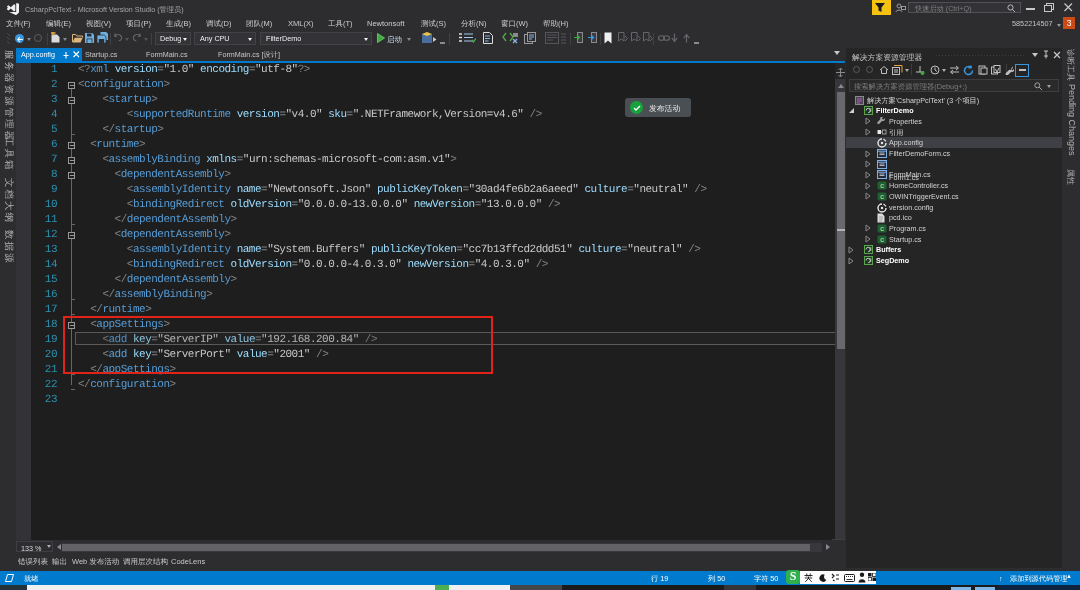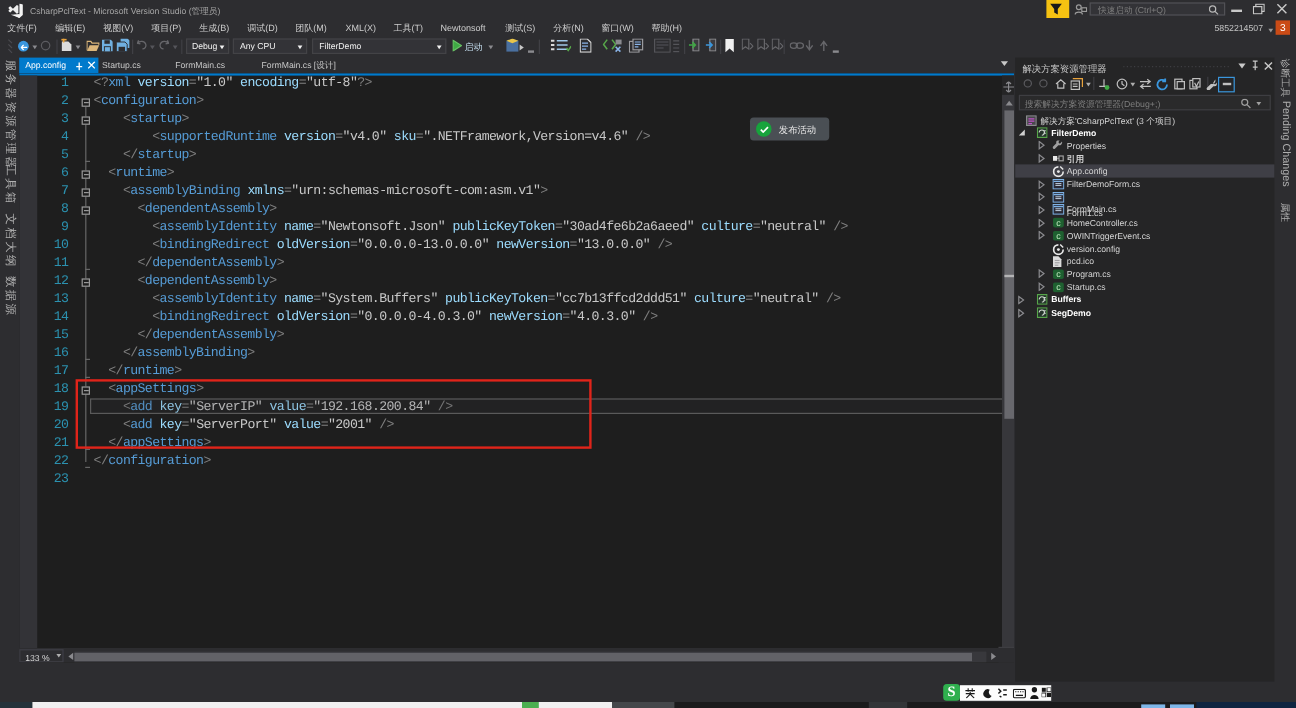--- a/index.html
+++ b/index.html
@@ -408,21 +408,21 @@
       </svg>
       <span class="abs" style="left:43px;top:68.9px;font-size:7.2px;font-weight:normal;color:#d4d4d4;white-space:nowrap">Properties</span>
       <svg class="abs" style="left:19px;top:80.1px" width="6" height="8" viewBox="0 0 6 8">
         <path d="M1 1 L5 4 L1 7 Z" fill="none" stroke="#8a8a8e"></path>
       </svg>
       <svg class="abs" style="left:31px;top:79.6px" width="10" height="8" viewBox="0 0 10 8">
         <rect x="0.5" y="2" width="3.5" height="4" fill="#e8e8e8"></rect>
         <rect x="5.5" y="2" width="3.5" height="4" fill="none" stroke="#a0a0a0"></rect>
         <path d="M4 4 h1.5" stroke="#a0a0a0"></path>
       </svg>
-      <span class="abs" style="left:43px;top:79.6px;font-size:7.2px;font-weight:bold;color:#d4d4d4;white-space:nowrap">引用</span>
+      <span class="abs" style="left:43px;top:79.6px;font-size:7.2px;font-weight:normal;color:#d4d4d4;white-space:nowrap">引用</span>
       <div class="abs" style="left:0;top:88.8px;width:216px;height:11px;background:#3f3f46"></div>
       <svg class="abs" style="left:31px;top:90.3px" width="10" height="10" viewBox="0 0 10 10">
         <path d="M5 1 a4 4 0 1 0 4 4" fill="none" stroke="#e8e8e8" stroke-width="1.4"></path>
         <circle cx="5" cy="5" r="1.2" fill="#e8e8e8"></circle>
         <path d="M6.5 0.8 l2.5 2.5" stroke="#e8e8e8" stroke-width="1.2"></path>
       </svg>
       <span class="abs" style="left:43px;top:90.3px;font-size:7.2px;font-weight:normal;color:#d4d4d4;white-space:nowrap">App.config</span>
       <svg class="abs" style="left:19px;top:101.5px" width="6" height="8" viewBox="0 0 6 8">
         <path d="M1 1 L5 4 L1 7 Z" fill="none" stroke="#8a8a8e"></path>
       </svg>
@@ -504,20 +504,39 @@
       <svg class="abs" style="left:2px;top:208.5px" width="6" height="8" viewBox="0 0 6 8">
         <path d="M1 1 L5 4 L1 7 Z" fill="none" stroke="#8a8a8e"></path>
       </svg>
       <svg class="abs" style="left:18px;top:208.0px" width="9" height="9" viewBox="0 0 9 9">
         <rect x="0.5" y="0.5" width="8" height="8" fill="#24342a" stroke="#57a64a"></rect>
         <path d="M2 4.5 a2.2 2.2 0 1 1 2.2 2.2 M5.5 3 h2 M5.5 5 h2" stroke="#cfd8cf" fill="none" stroke-width="0.9"></path>
       </svg>
       <span class="abs" style="left:30px;top:208.0px;font-size:7.2px;font-weight:bold;color:#ffffff;white-space:nowrap">SegDemo</span>
     </div>
 
+<div class="abs" id="botttabs">
+  <span class="abs" style="left:18px;top:5px">错误列表</span>
+  <span class="abs" style="left:52px;top:5px">输出</span>
+  <span class="abs" style="left:72px;top:5px">Web 发布活动</span>
+  <span class="abs" style="left:123px;top:5px">调用层次结构</span>
+  <span class="abs" style="left:171px;top:5px">CodeLens</span>
+</div>
+<div class="abs" id="status">
+  <svg class="abs" style="left:5px;top:3px" width="9" height="8" viewBox="0 0 9 8">
+        <path d="M2.5 0.5 h6 L6.5 7.5 h-6 Z" fill="none" stroke="#fff"></path>
+      </svg>
+  <span class="abs" style="left:24px;top:3px">就绪</span>
+  <span class="abs" style="left:651px;top:3px">行 19</span>
+  <span class="abs" style="left:708px;top:3px">列 50</span>
+  <span class="abs" style="left:754px;top:3px">字符 50</span>
+  <span class="abs" style="left:999px;top:3px">↑</span>
+      <span class="abs" style="left:1010px;top:3px">添加到源代码管理</span>
+      <span class="abs" style="left:1066px;top:2px;font-size:6px">▲</span>
+</div>
 
 <div class="abs" style="left:0;top:585px;width:1080px;height:5px;background:#1b1b1c"></div>
 <div class="abs" style="left:0;top:585px;width:27px;height:5px;background:#24323a"></div>
 <div class="abs" style="left:27px;top:585px;width:483px;height:5px;background:#f0f0f0"></div>
 <div class="abs" style="left:435px;top:585px;width:14px;height:5px;background:#4caf50"></div>
 <div class="abs" style="left:510px;top:585px;width:52px;height:5px;background:#44474a"></div>
 <div class="abs" style="left:724px;top:585px;width:32px;height:5px;background:#333538"></div>
 <div class="abs" style="left:951px;top:586.5px;width:20px;height:3.5px;background:#7eb6e8"></div>
     <div class="abs" style="left:975px;top:586.5px;width:20px;height:3.5px;background:#7eb6e8"></div>
 <div class="abs" style="left:997px;top:585px;width:83px;height:5px;background:#0f2440"></div>

